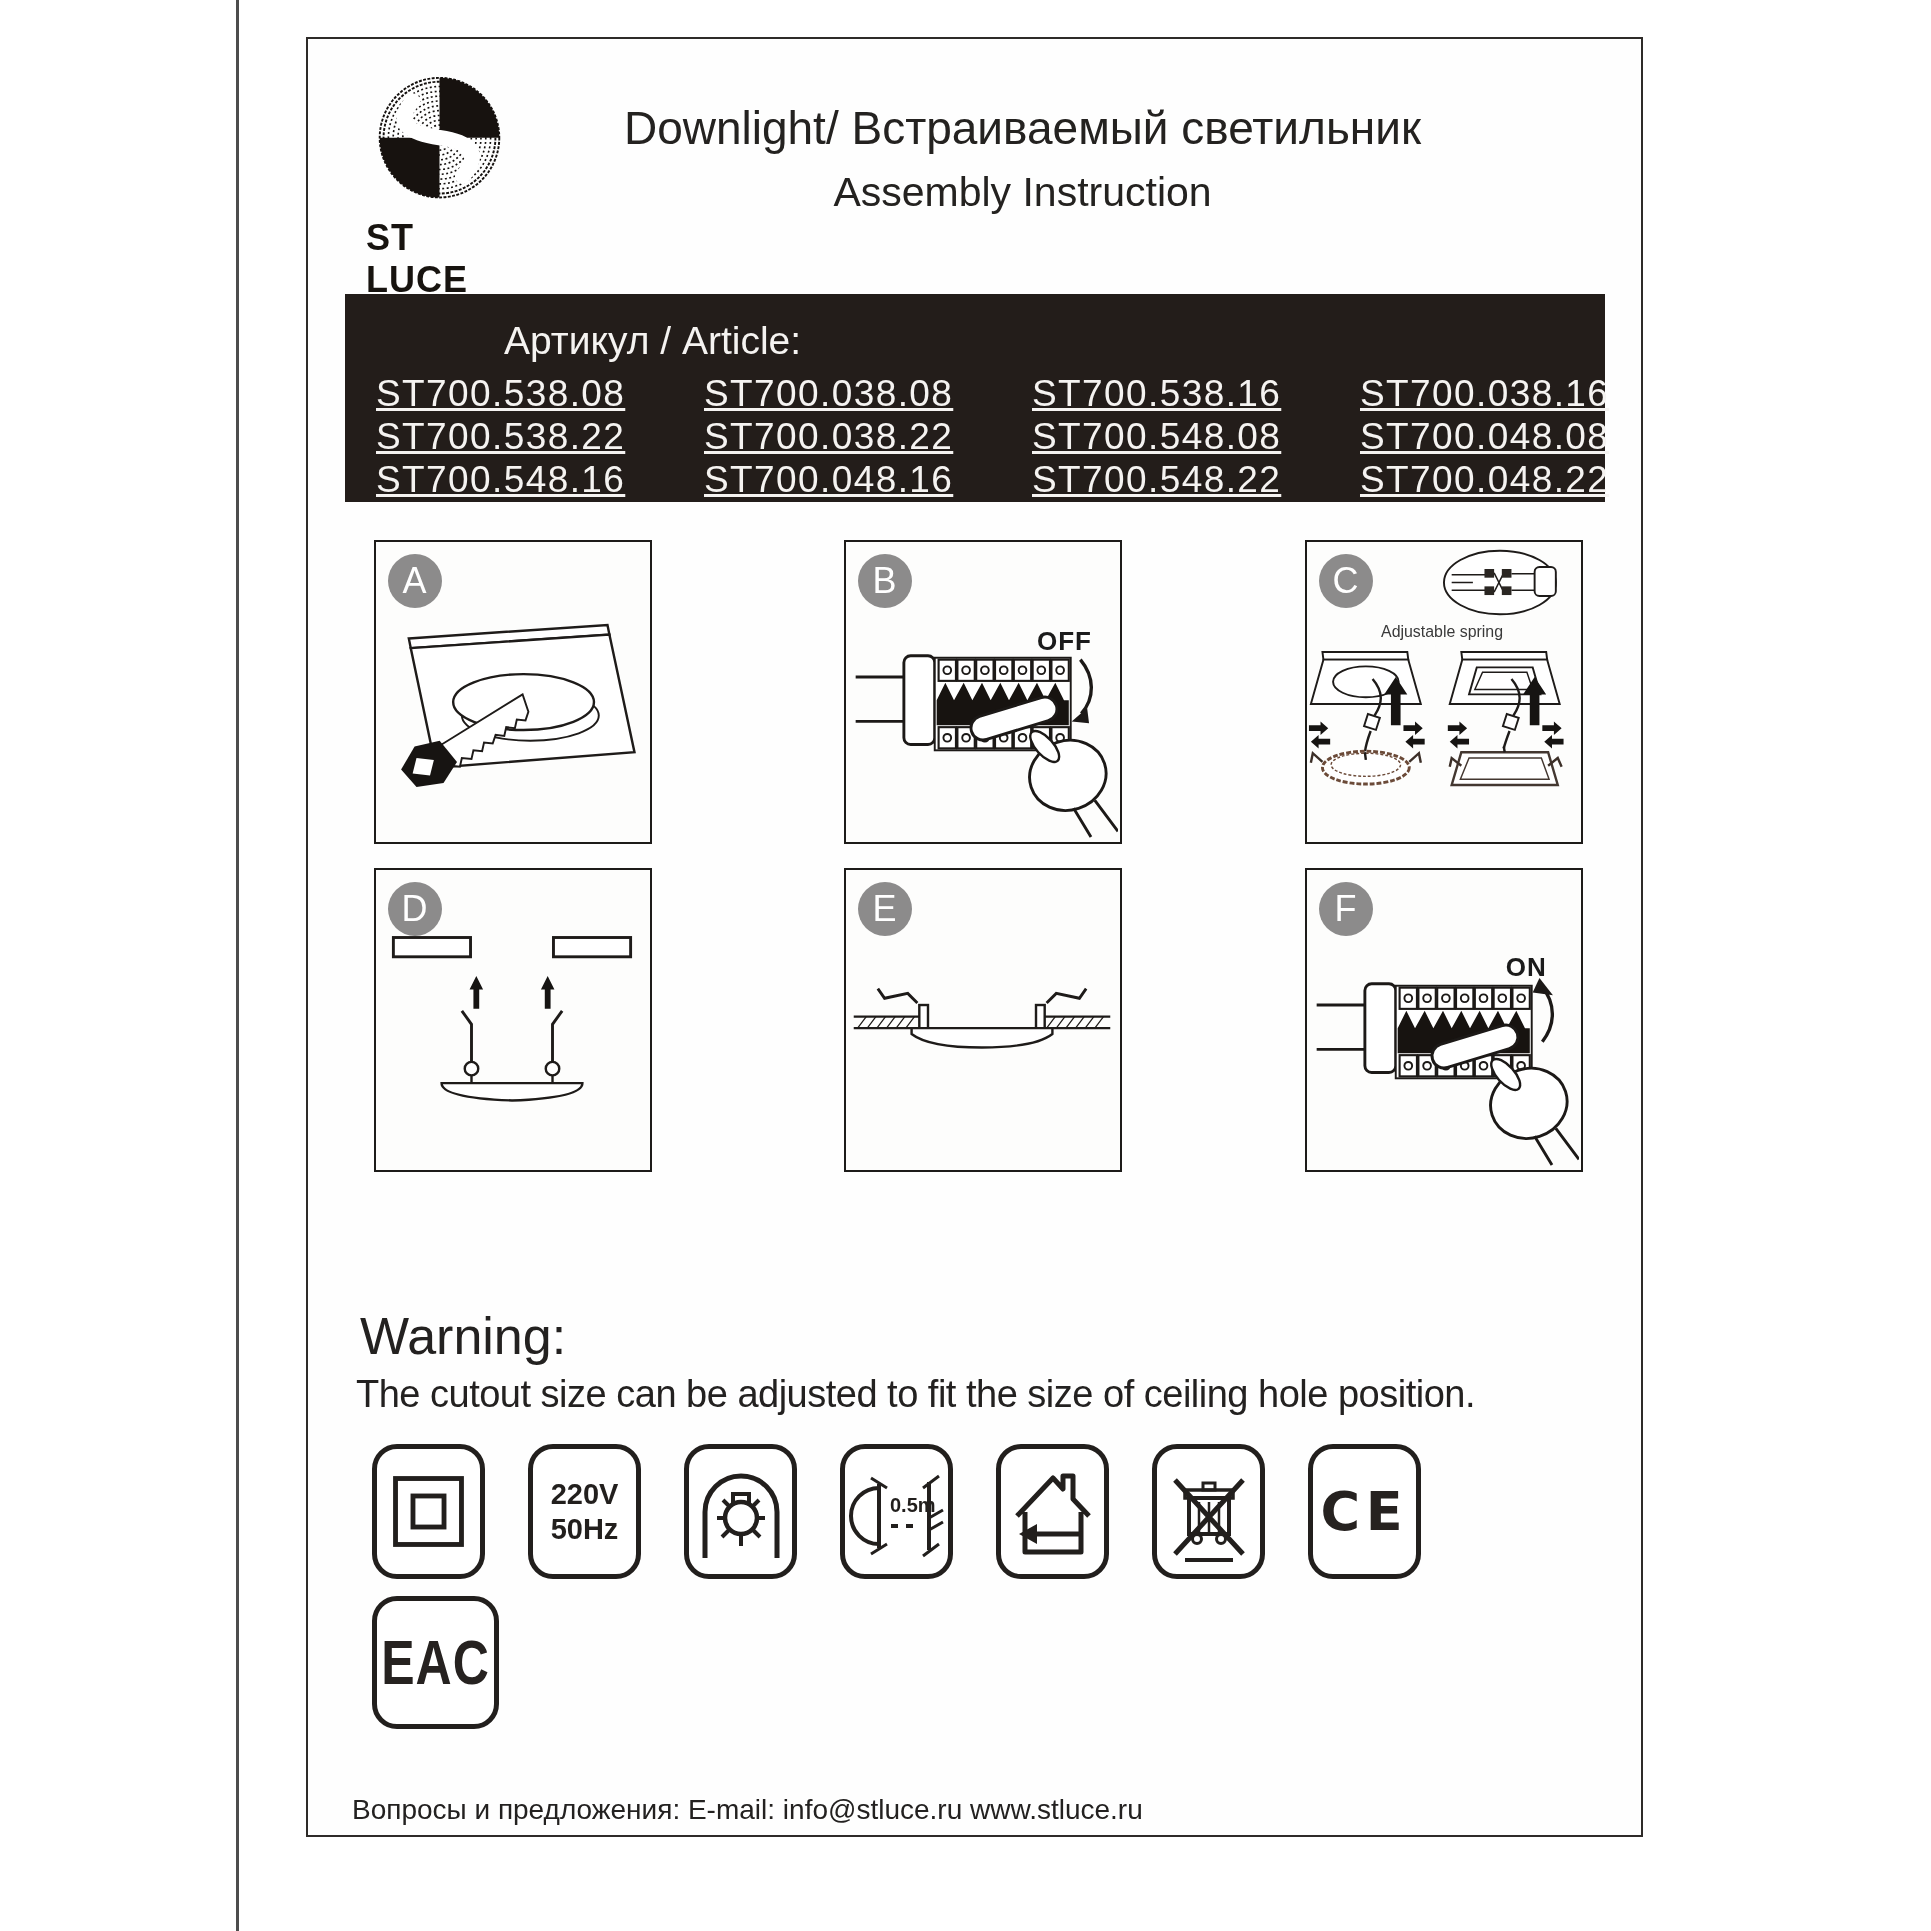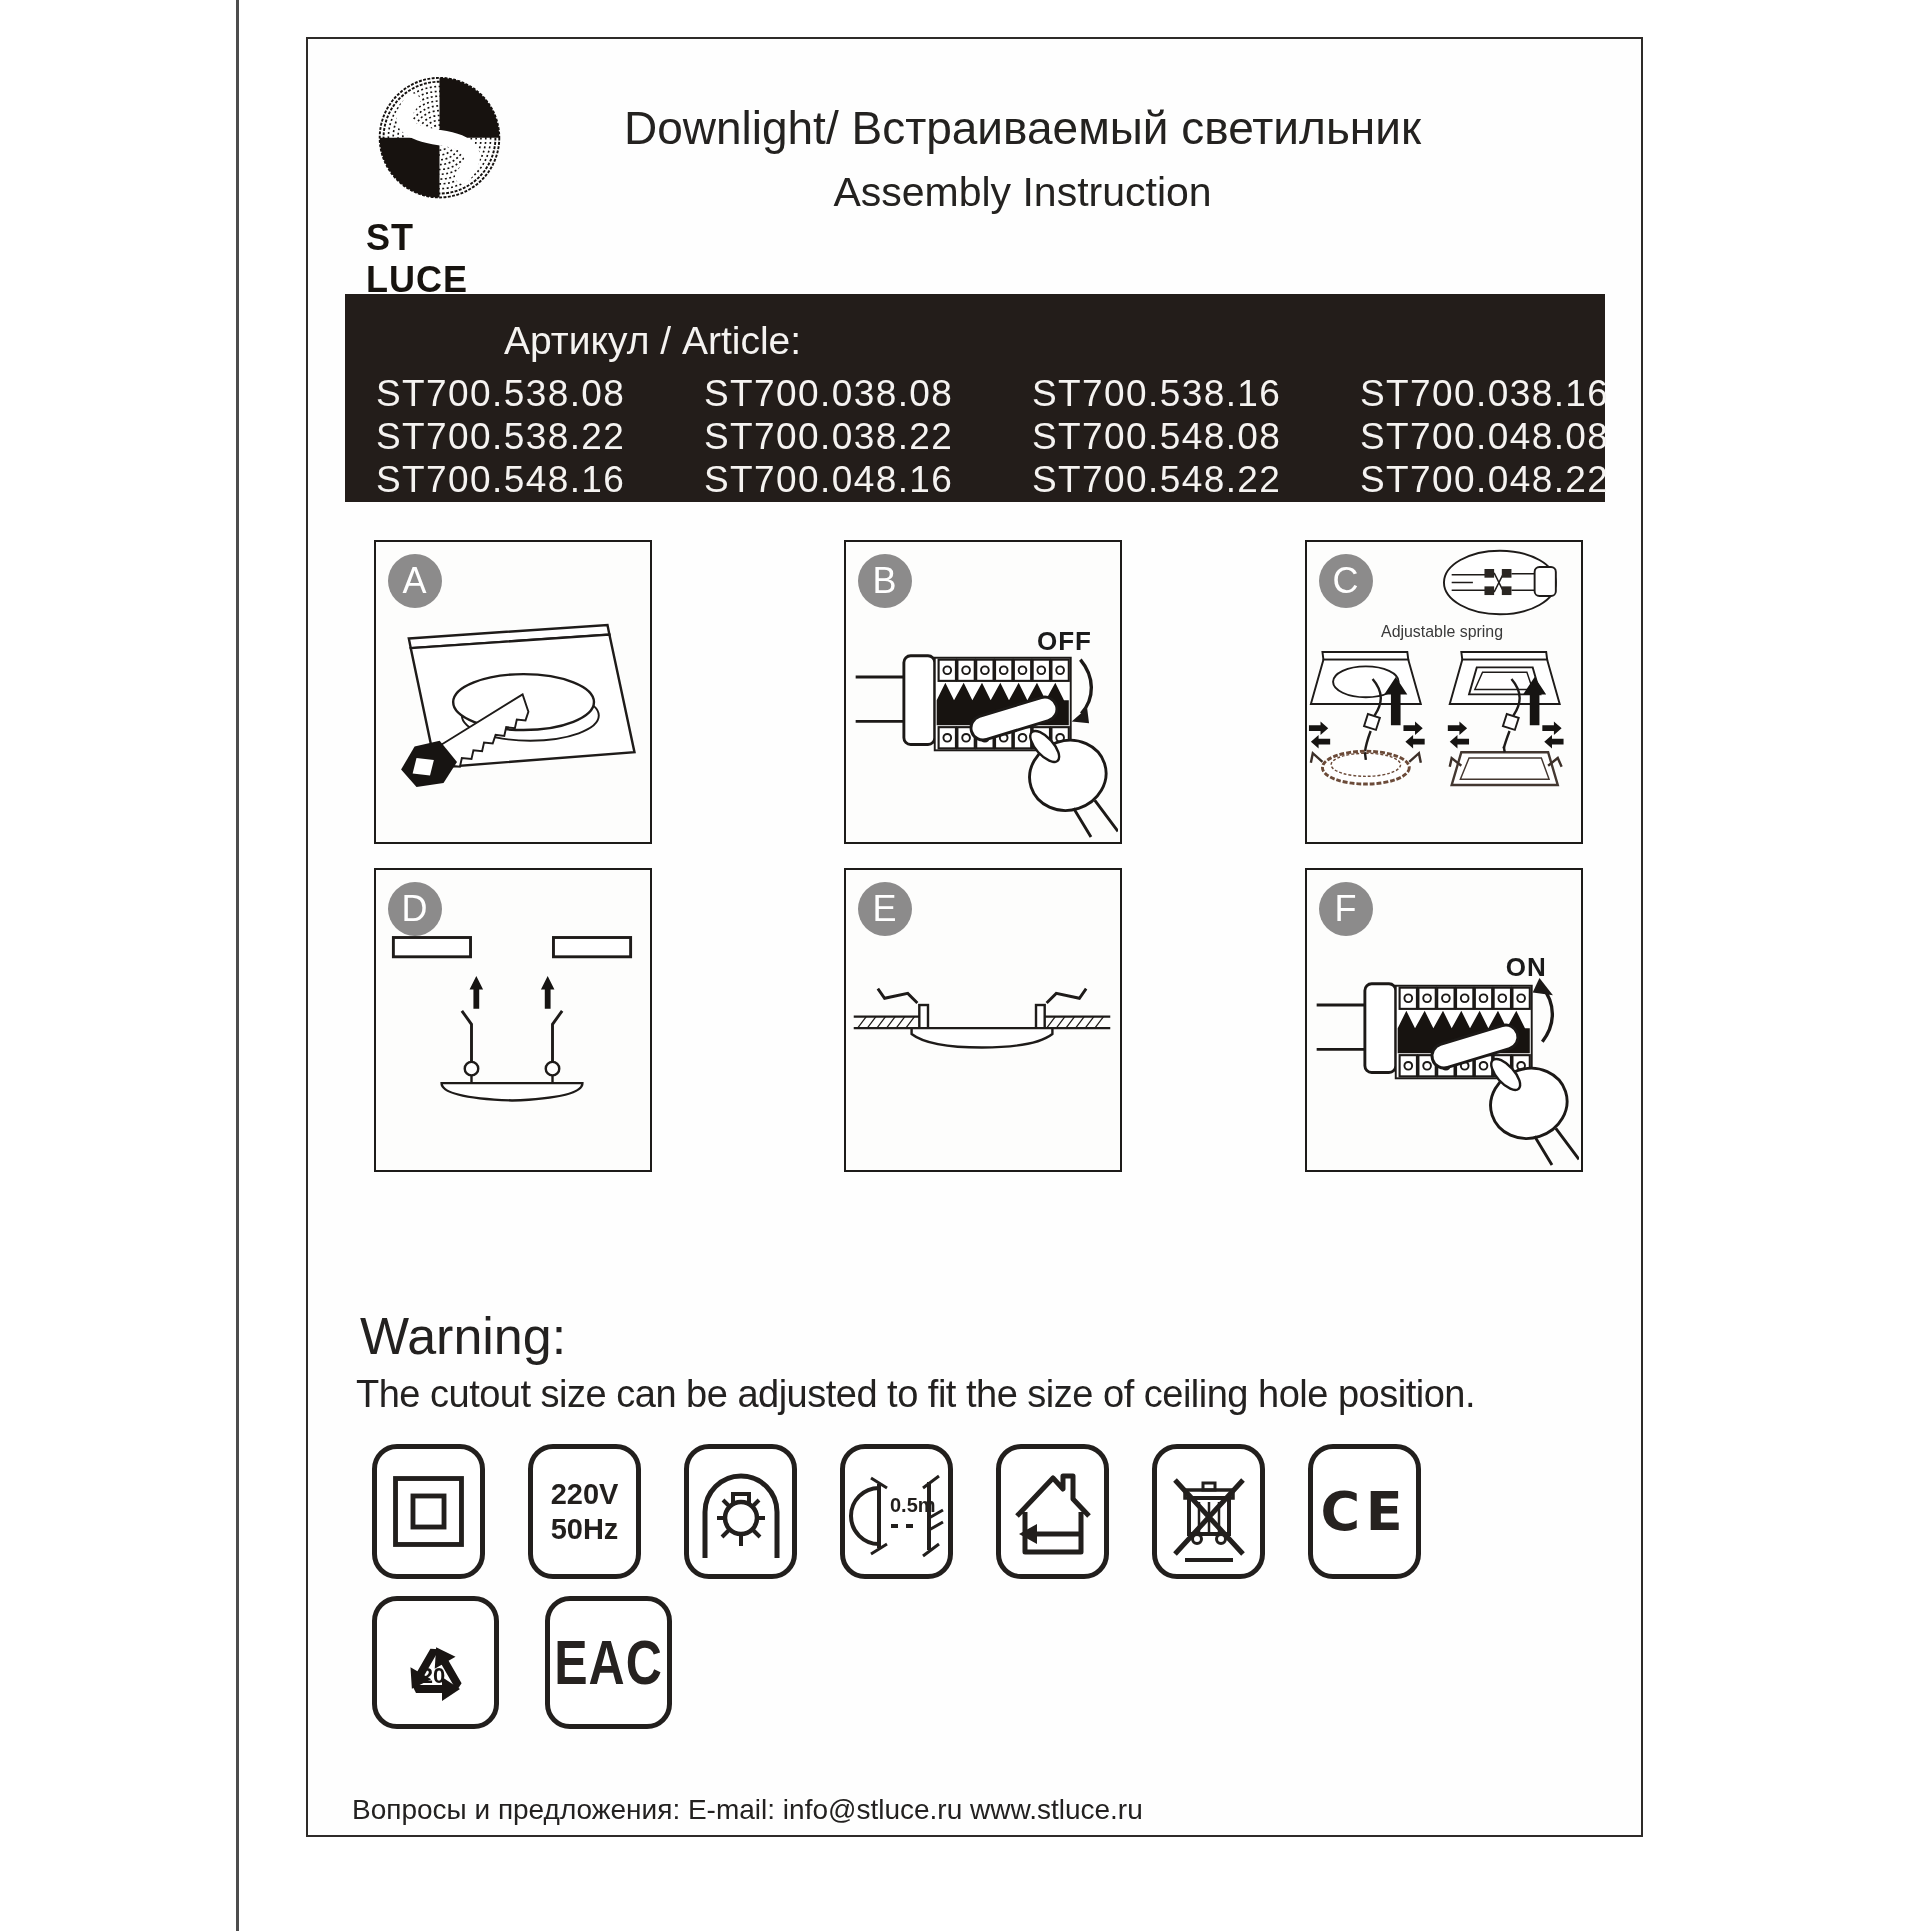--- a/index.html
+++ b/index.html
@@ -15,21 +15,21 @@
   .titles{position:absolute;left:174px;top:62px;width:1081px;text-align:center;}
   .title1{font-size:46px;color:#242220;}
   .title2{font-size:41px;margin-top:13.5px;color:#242220;}
   
   .artbox{position:absolute;left:37px;top:255px;width:1260px;height:208px;background:#231d1a;
           color:#f5f3f1;box-sizing:border-box;}
   .artlabel{padding:25px 0 0 159px;font-size:39px;}
   .artrows{margin-top:9.7px;}
   .artrow{display:grid;grid-template-columns:328px 328px 328px 309px;padding-left:31px;height:43px;
           font-size:37px;letter-spacing:1.4px;}
-  .artrow span{white-space:nowrap;}
+  .artrow span{white-space:nowrap;text-decoration:underline;}
   
   .panel{position:absolute;width:278px;height:304px;border:2.9px solid #1d1b19;background:#fdfdfc;box-sizing:border-box;}
   .p-a{left:66px;top:501px;}  .p-b{left:536px;top:501px;}  .p-c{left:997px;top:501px;}
   .p-d{left:66px;top:829px;}  .p-e{left:536px;top:829px;}  .p-f{left:997px;top:829px;}
   .stepcircle{position:absolute;left:11.6px;top:11.6px;width:54px;height:54px;border-radius:50%;
               background:#8c8b8b;color:#fff;font-size:36px;display:flex;align-items:center;justify-content:center;z-index:2;}
   .panel svg{position:absolute;left:0;top:0;width:272px;height:298px;}
   
   .warn-title{position:absolute;left:52px;top:1267px;font-size:52px;color:#232120;}
   .warn-text{position:absolute;left:48px;top:1334px;font-size:38px;color:#232120;white-space:nowrap;letter-spacing:-0.5px;}
@@ -395,30 +395,20 @@
           <rect x="26" y="96" width="48" height="7" fill="#221f1d"></rect>
         </svg>
       </div>
       <div class="tile">
         <span class="cemark">CE</span>
       </div>
     </div>
 
     <div class="icons2">
       <div class="tile tile2">
-        <svg viewBox="0 0 100 100" width="100" height="100">
-          <g fill="#191513">
-            <path d="M26,72 H56 V64 L74,76 L56,88 V80 H30 Z"></path>
-            <path d="M26,72 H56 V64 L74,76 L56,88 V80 H30 Z" transform="rotate(120 50 62)"></path>
-            <path d="M26,72 H56 V64 L74,76 L56,88 V80 H30 Z" transform="rotate(240 50 62)"></path>
-          </g>
-          <text x="47" y="70" font-size="22" font-weight="bold" fill="#191513" text-anchor="middle">20</text>
-        </svg>
-      </div>
-      <div class="tile tile2">
         <span class="eactext">EAC</span>
       </div>
     </div>
 
     <div class="footer">Вопросы и предложения: E-mail: info@stluce.ru www.stluce.ru</div>
   </div>
 </div>
 
 
 </body></html>

